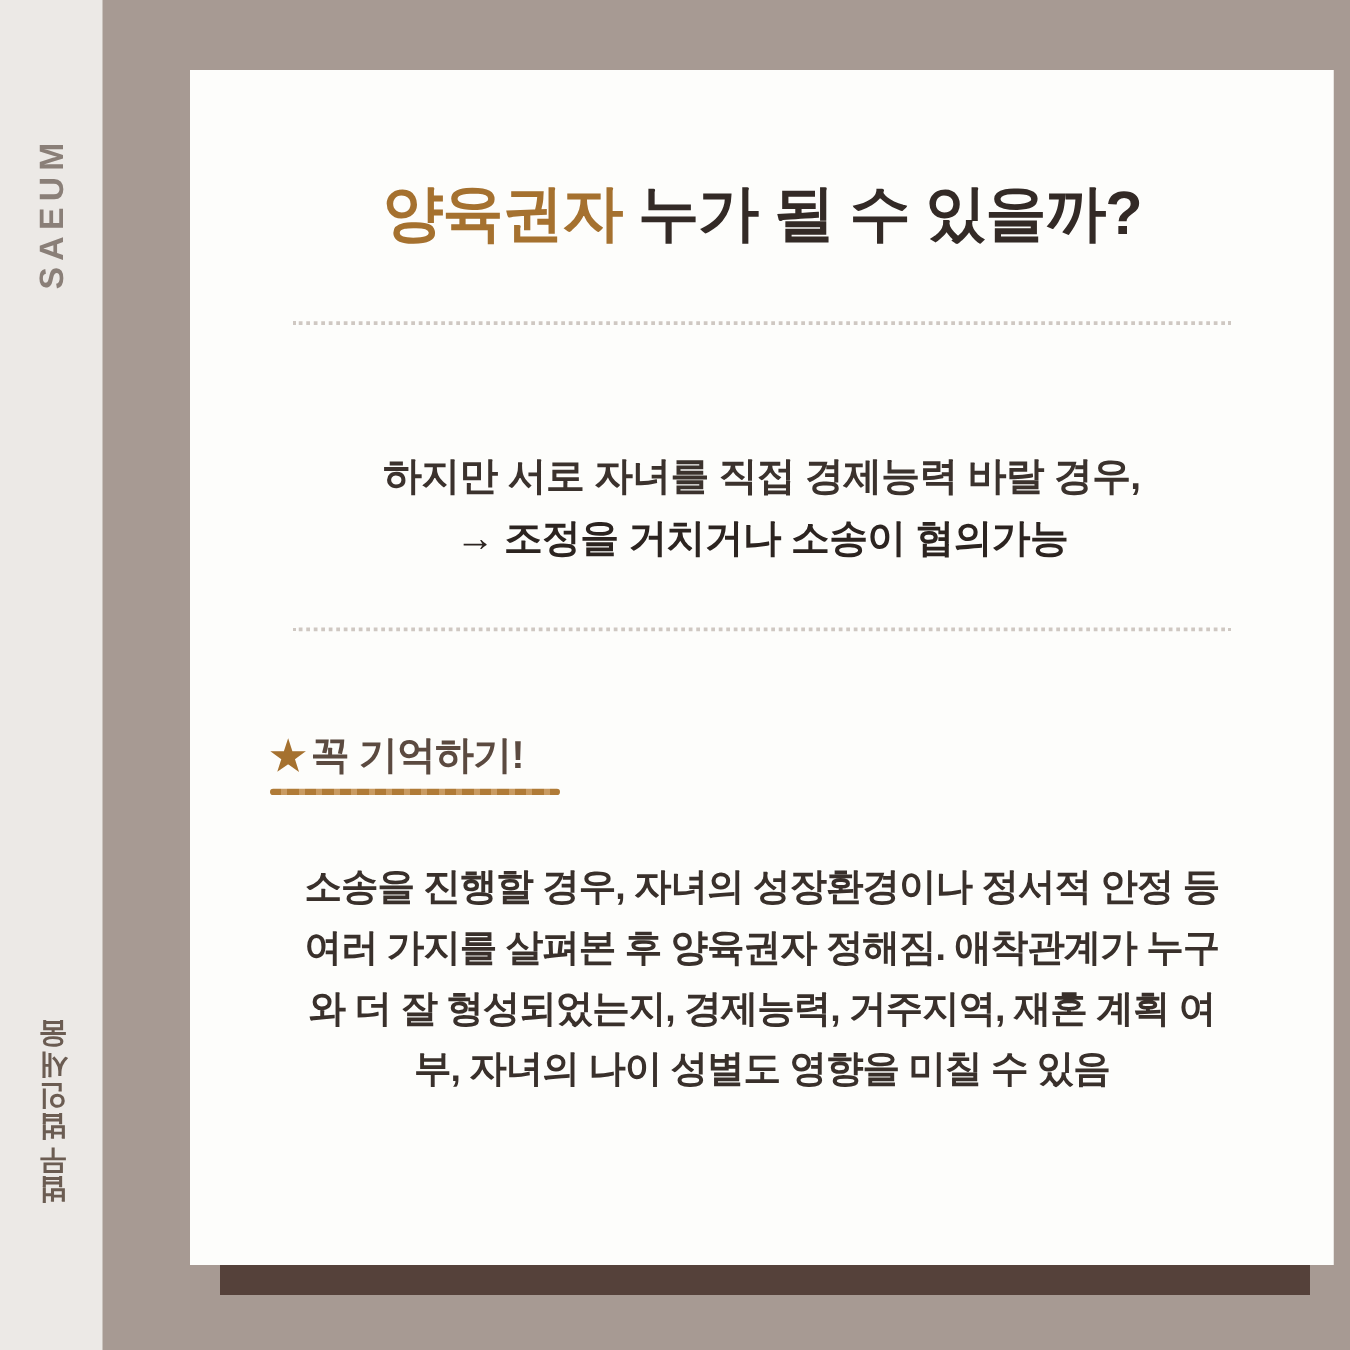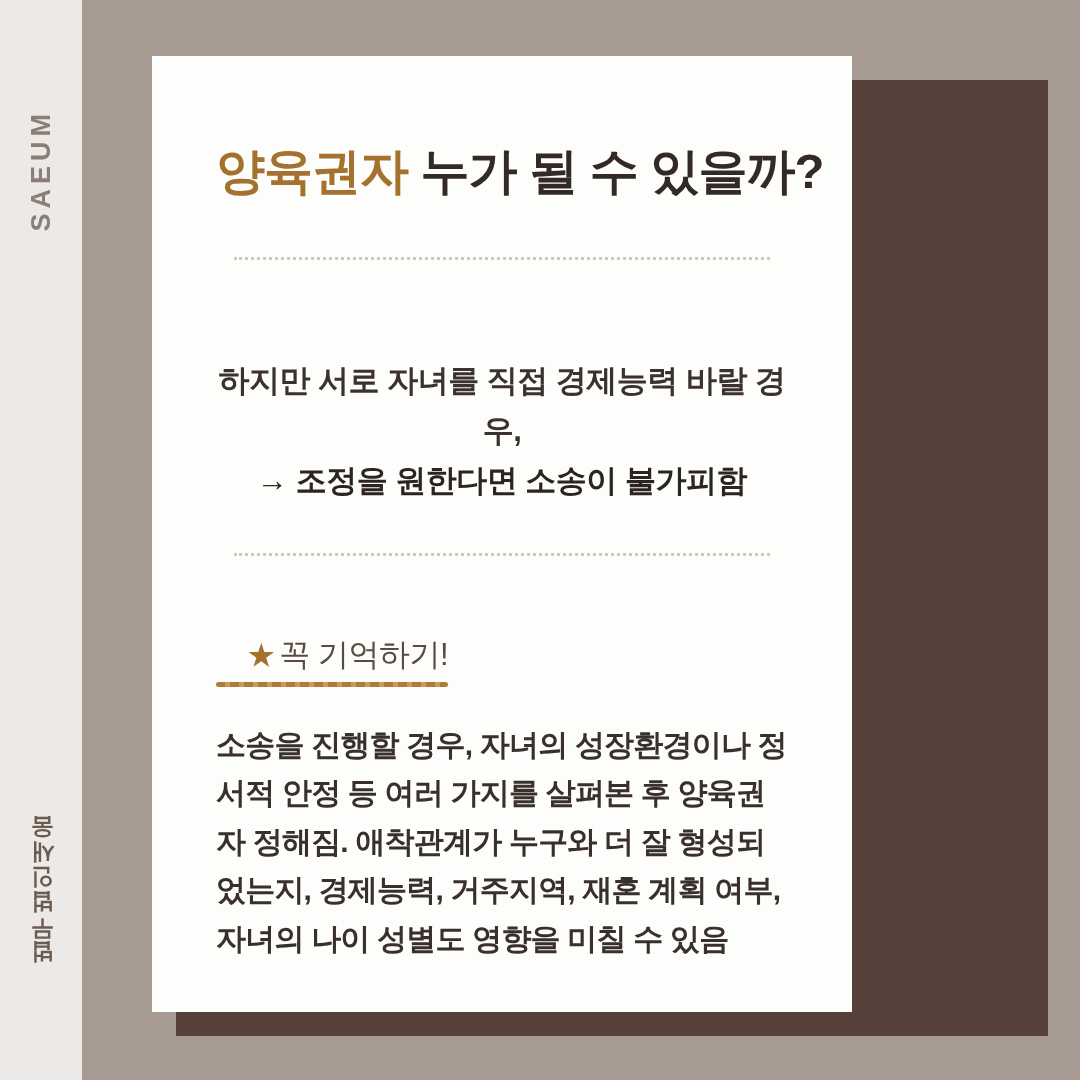--- a/index.html
+++ b/index.html
@@ -78,21 +78,21 @@
     width: 872px;
     height: 956px;
     background: #55413a;
   }
 
   
   .card {
     position: absolute;
     left: 152px;
     top: 56px;
-    width: 700px;
+    width: 915px;
     height: 956px;
     background: #fdfdfb;
     box-sizing: border-box;
     padding: 0 64px;
   }
 
   .title {
     margin: 0;
     padding-top: 86px;
     text-align: center;
@@ -134,50 +134,49 @@
     height: 0;
   }
 
   .note-section {
     padding-top: 78px;
   }
 
   .note-head {
     display: inline-block;
     font-size: 31px;
-    font-weight: 400;
+    font-weight: 700;
     color: #5b4a40;
     letter-spacing: -0.5px;
     position: relative;
     padding-bottom: 8px;
-    text-align: right;
   }
   .note-head .star {
     color: #a5712f;
     font-size: 29px;
     margin-right: 4px;
   }
   .note-underline {
     display: block;
     width: 232px;
     height: 5px;
     margin-top: 6px;
     background: repeating-linear-gradient(90deg, #b07b37 0 9px, #c99b62 9px 14px);
     border-radius: 3px;
   }
 
   .note-body {
-    margin: 0;
+    margin: 16px;
     padding-top: 26px;
     font-size: 30px;
     line-height: 1.62;
     color: #39302b;
     font-weight: 600;
     letter-spacing: -0.8px;
-    text-align: left;
+    text-align: center;
   }
 </style>
 </head>
 <body>
 
 <div class="canvas">
 
   <div class="left-strip">
     <div class="brand-top">
       <span>SAEUM</span>
@@ -193,21 +192,21 @@
 
     <h1 class="title">
       <span class="accent">양육권자</span><span> 누가 될 수 있을까?</span>
     </h1>
 
     <div class="divider"></div>
 
     <p class="para">
       <br>
       <span>하지만 서로 자녀를 직접 경제능력 바랄 경우,</span><br>
-      <span class="strong">→ 조정을 원한다면 소송이 불가피함</span>
+      <span class="strong">→ 조정을 거치거나 소송이 협의가능</span>
     </p>
 
     <div class="divider2"></div>
 
     <div class="note-section">
       <div class="note-head">
         <span class="star">★</span><span>꼭 기억하기!</span>
         <span class="note-underline"></span>
       </div>
       <p class="note-body">소송을 진행할 경우, 자녀의 성장환경이나 정서적 안정 등 여러 가지를 살펴본 후 양육권자 정해짐. 애착관계가 누구와 더 잘 형성되었는지, 경제능력, 거주지역, 재혼 계획 여부, 자녀의 나이 성별도 영향을 미칠 수 있음</p>

